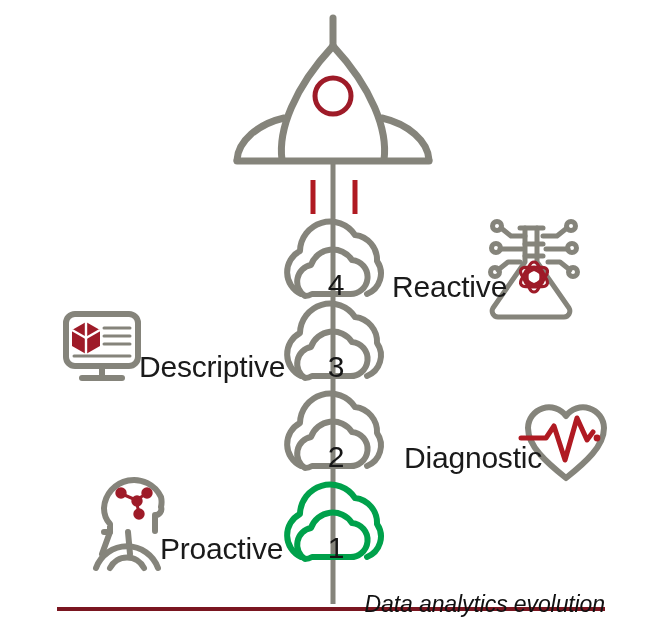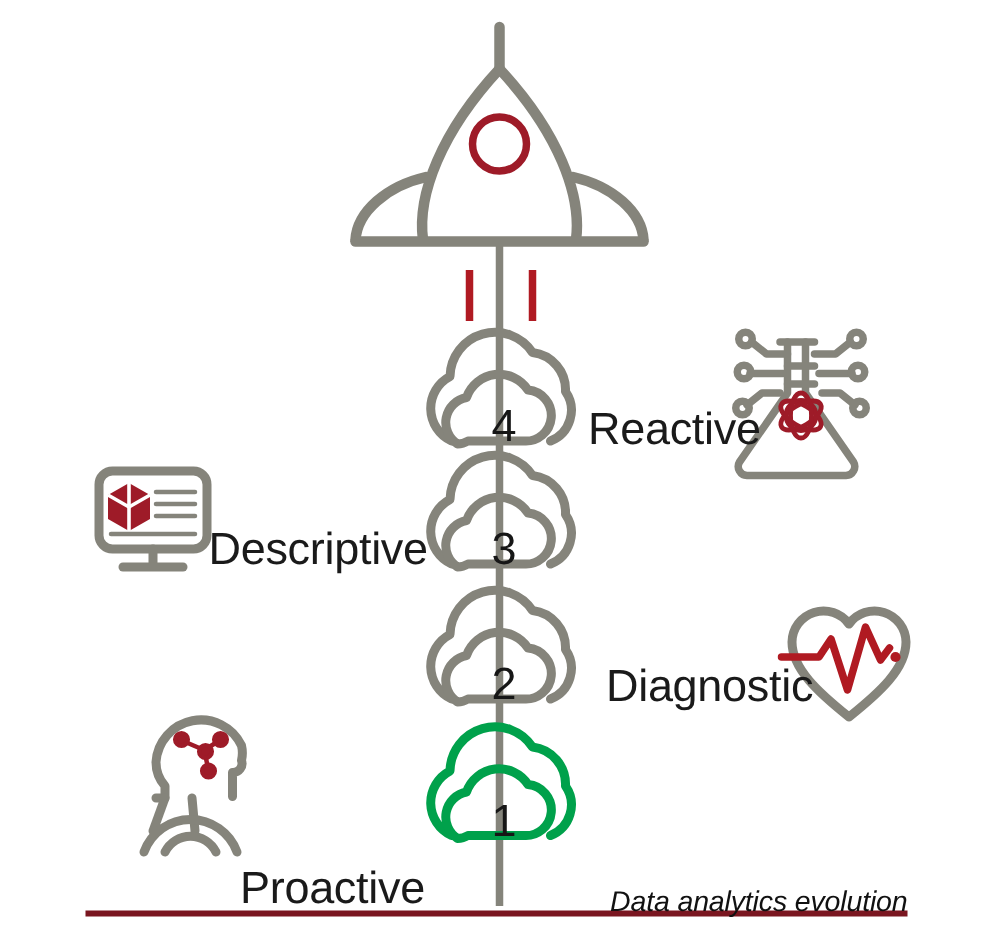--- a/index.html
+++ b/index.html
@@ -31,29 +31,29 @@
     font-family: "Liberation Sans", "DejaVu Sans", sans-serif;
     font-size: 30px;
     font-weight: 400;
     letter-spacing: -0.2px;
     white-space: nowrap;
     line-height: 1;
   }
   #label-reactive   { left: 392px; top: 272px; }
   #label-descriptive{ left: 139px; top: 352px; text-align: center; }
   #label-diagnostic { left: 404px; top: 443px; }
-  #label-proactive  { left: 160px; top: 534px; margin-top: 44px; }
+  #label-proactive  { left: 160px; top: 534px; }
 
   #caption {
     position: absolute;
     right: 53px;
     top: 591px;
     font-family: "Liberation Sans", "DejaVu Sans", sans-serif;
     font-style: italic;
-    font-size: 19px;
+    font-size: 23px;
     color: #111111;
     white-space: nowrap;
     letter-spacing: -0.1px;
   }
   .cloud-num {
     position: absolute;
     width: 60px;
     text-align: center;
     font-family: "Liberation Sans", "DejaVu Sans", sans-serif;
     font-size: 30px;

